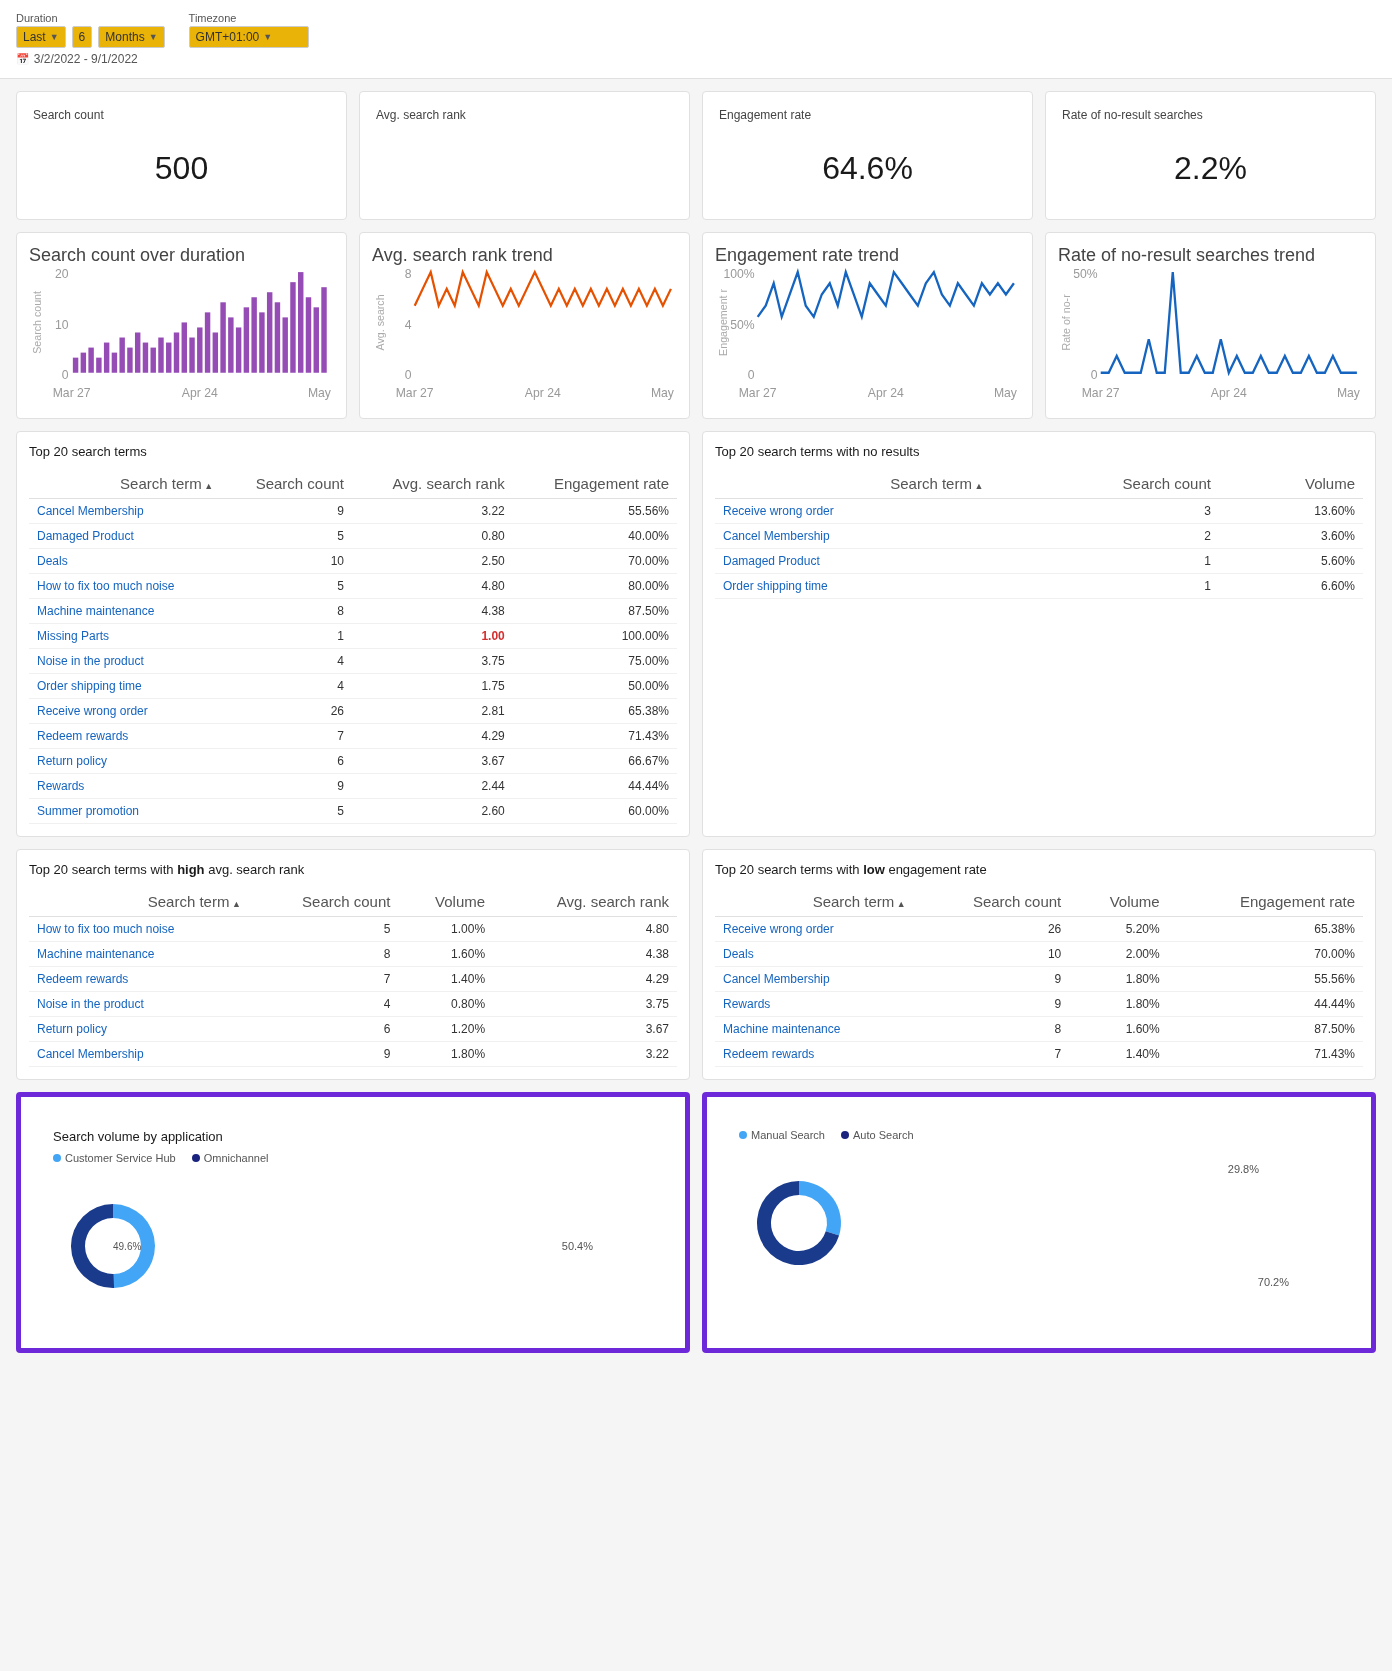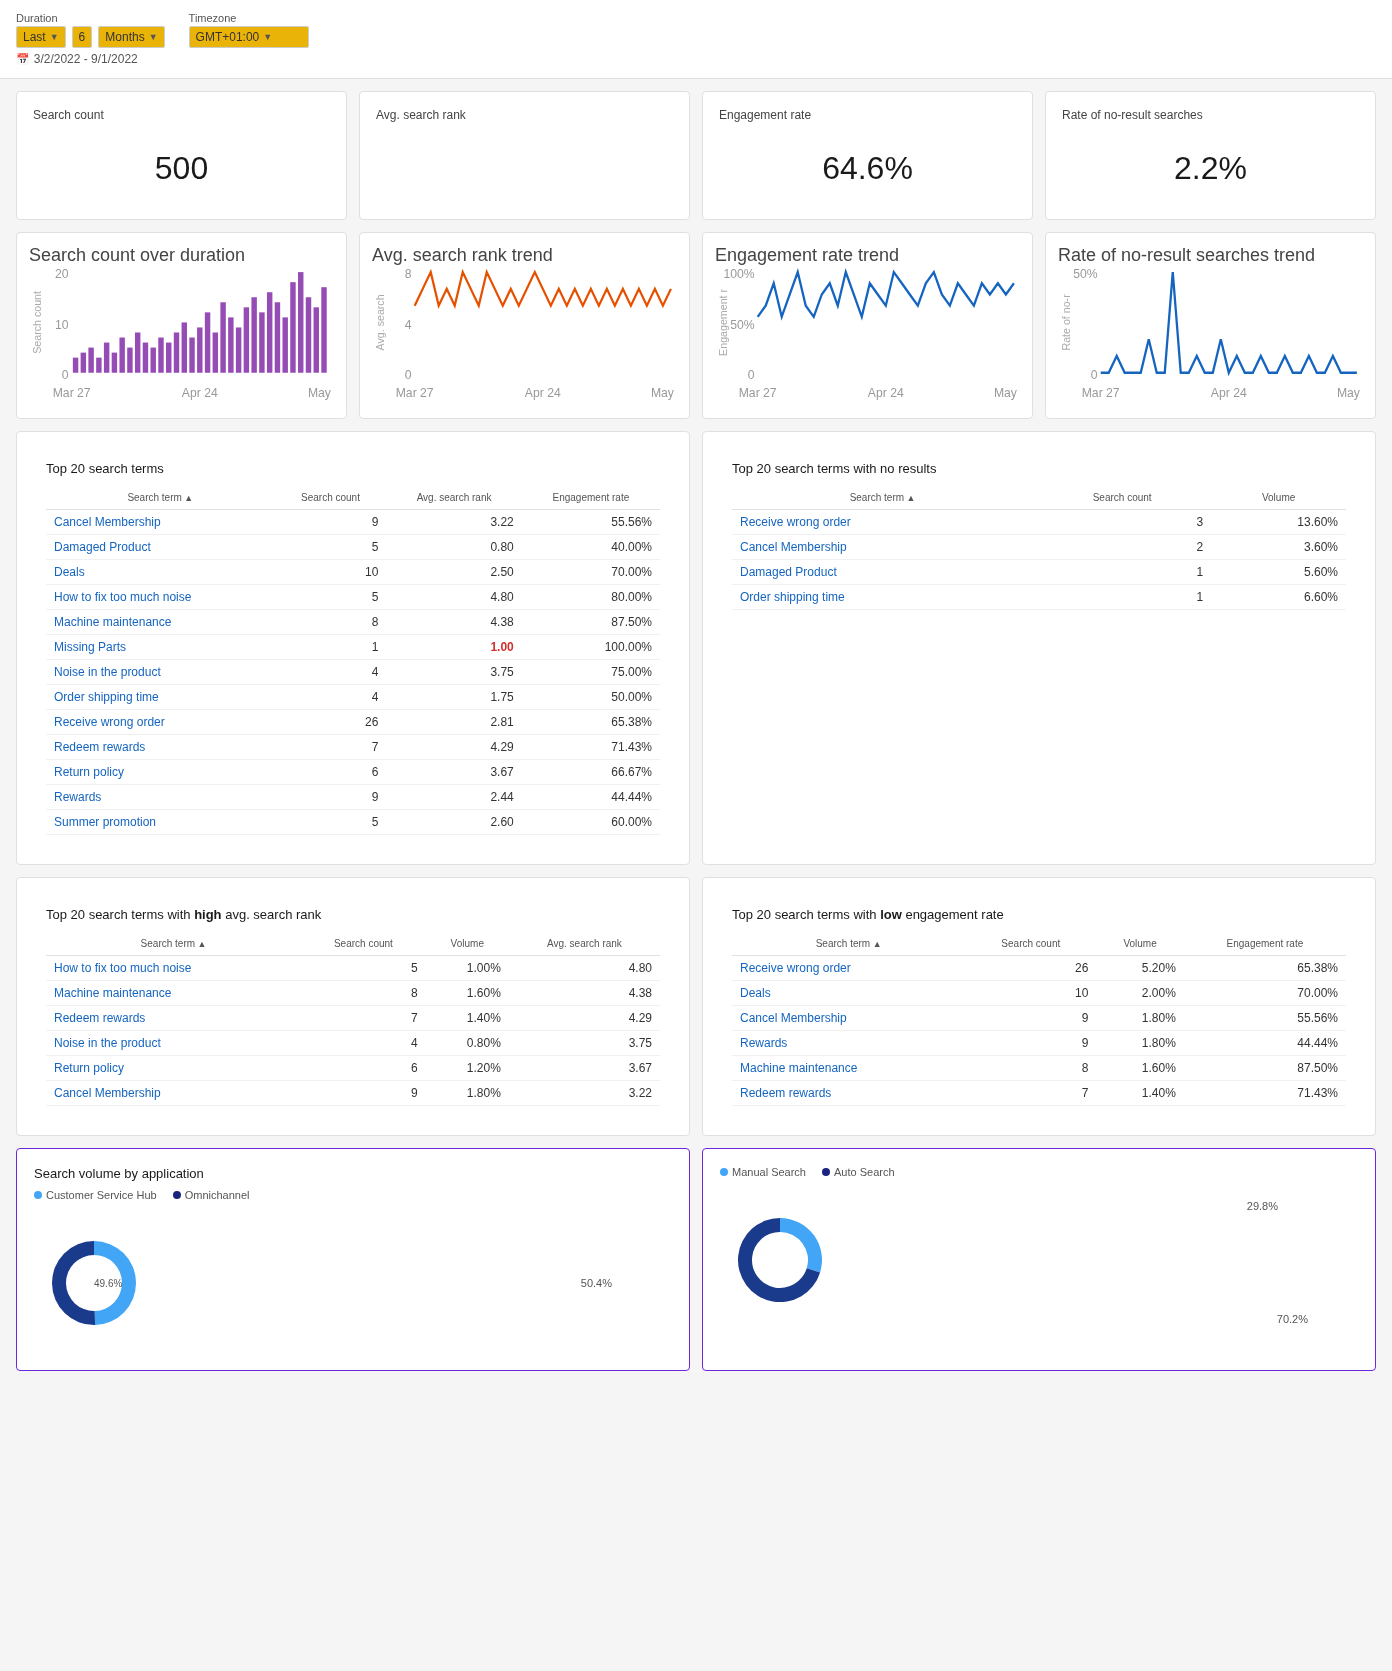--- a/index.html
+++ b/index.html
@@ -23,33 +23,33 @@
     .card-title { font-size: 12px; color: #444; font-weight: 500; margin-bottom: 12px; }
     .card-value { font-size: 32px; font-weight: 300; color: #1a1a1a; text-align: center; padding: 16px 0; }
     
     
     .chart-cards-row { display: grid; grid-template-columns: repeat(4, 1fr); gap: 12px; }
     .chart-card { background: #fff; border: 1px solid #e0e0e0; border-radius: 4px; padding: 12px; }
     .chart-card-title { font-size: 18px; color: #444; font-weight: 500; }
     
     
     .tables-row { display: grid; grid-template-columns: 1fr 1fr; gap: 12px; }
-    .table-card { background: #fff; border: 1px solid #e0e0e0; border-radius: 4px; padding: 29px; }
+    .table-card { background: #fff; border: 1px solid #e0e0e0; border-radius: 4px; padding: 12px; }
     .table-card-title { font-size: 13px; color: #1a1a1a; font-weight: 500; margin-bottom: 10px; }
     
     table { width: 100%; border-collapse: collapse; font-size: 12px; }
-    thead th { text-align: center; padding: 6px 8px; color: #555; font-weight: 500; border-bottom: 1px solid #e0e0e0; font-size: 10px; white-space: nowrap; }
+    thead th { text-align: right; padding: 6px 8px; color: #555; font-weight: 500; border-bottom: 1px solid #e0e0e0; font-size: 15px; white-space: nowrap; }
     thead th.sort-asc::after { content: ' ▲'; font-size: 9px; }
     tbody tr td { padding: 5px 8px; border-bottom: 1px solid #f0f0f0; color: #1565c0; font-size: 12px; }
     tbody tr td.num { color: #333; text-align: right; }
     tbody tr td.highlight { color: #d32f2f; font-weight: 600; }
 
     
     .donut-row { display: grid; grid-template-columns: 1fr 1fr; gap: 12px; }
-    .donut-card { background: #fff; border: 1px solid #6d28d9; border-radius: 4px; padding: 17px; }
+    .donut-card { background: #fff; border: 5px solid #6d28d9; border-radius: 4px; padding: 32px; }
     .donut-card-title { font-size: 13px; color: #1a1a1a; font-weight: 500; margin-bottom: 8px; }
     .legend { display: flex; gap: 16px; margin-bottom: 12px; }
     .legend-item { display: flex; align-items: center; gap: 4px; font-size: 11px; color: #555; }
     .legend-dot { width: 8px; height: 8px; border-radius: 50%; }
     .donut-container { display: flex; align-items: center; justify-content: flex-start; position: relative; height: 140px; }
     .donut-label-left { position: absolute; left: 60px; font-size: 10px; color: #555; }
     .donut-label-right { position: absolute; right: 60px; font-size: 11px; color: #555; }
     
     svg text { font-family: 'Segoe UI', Arial, sans-serif; }
 

